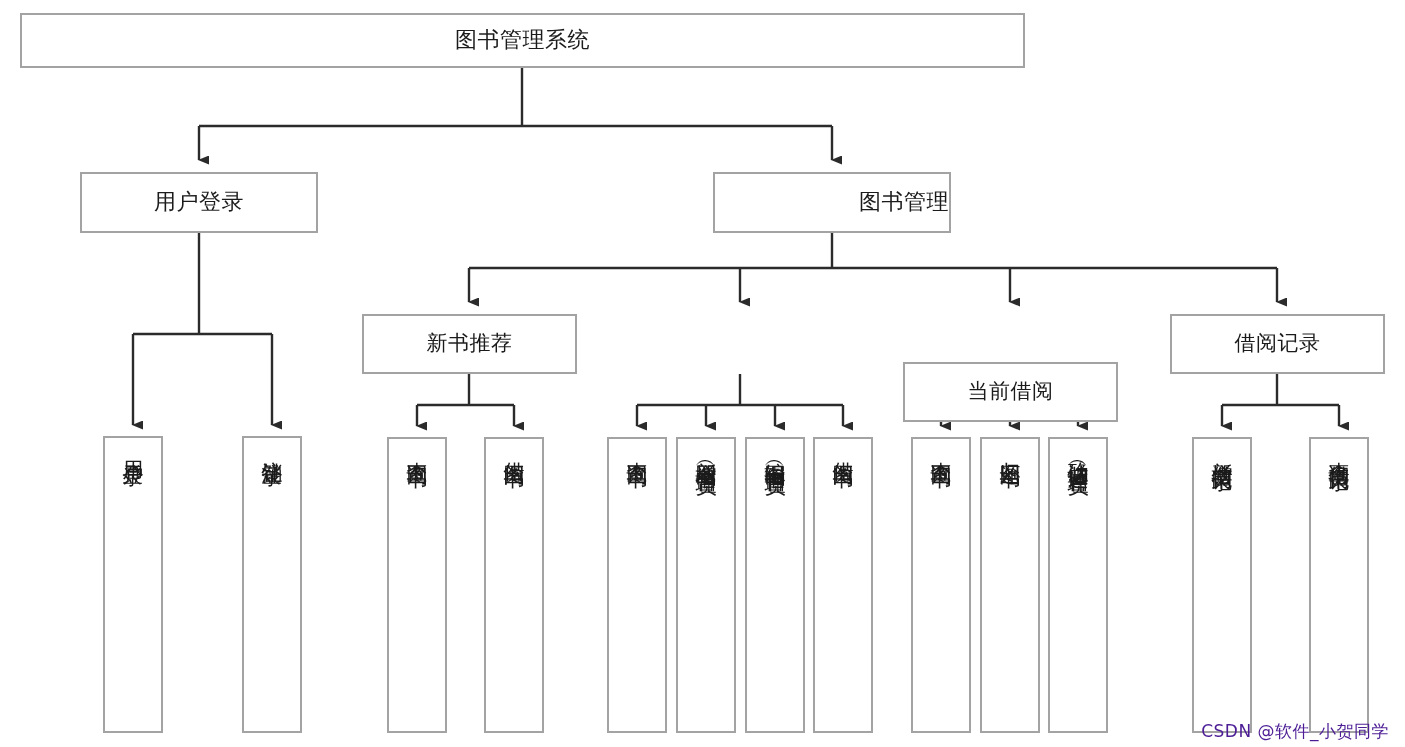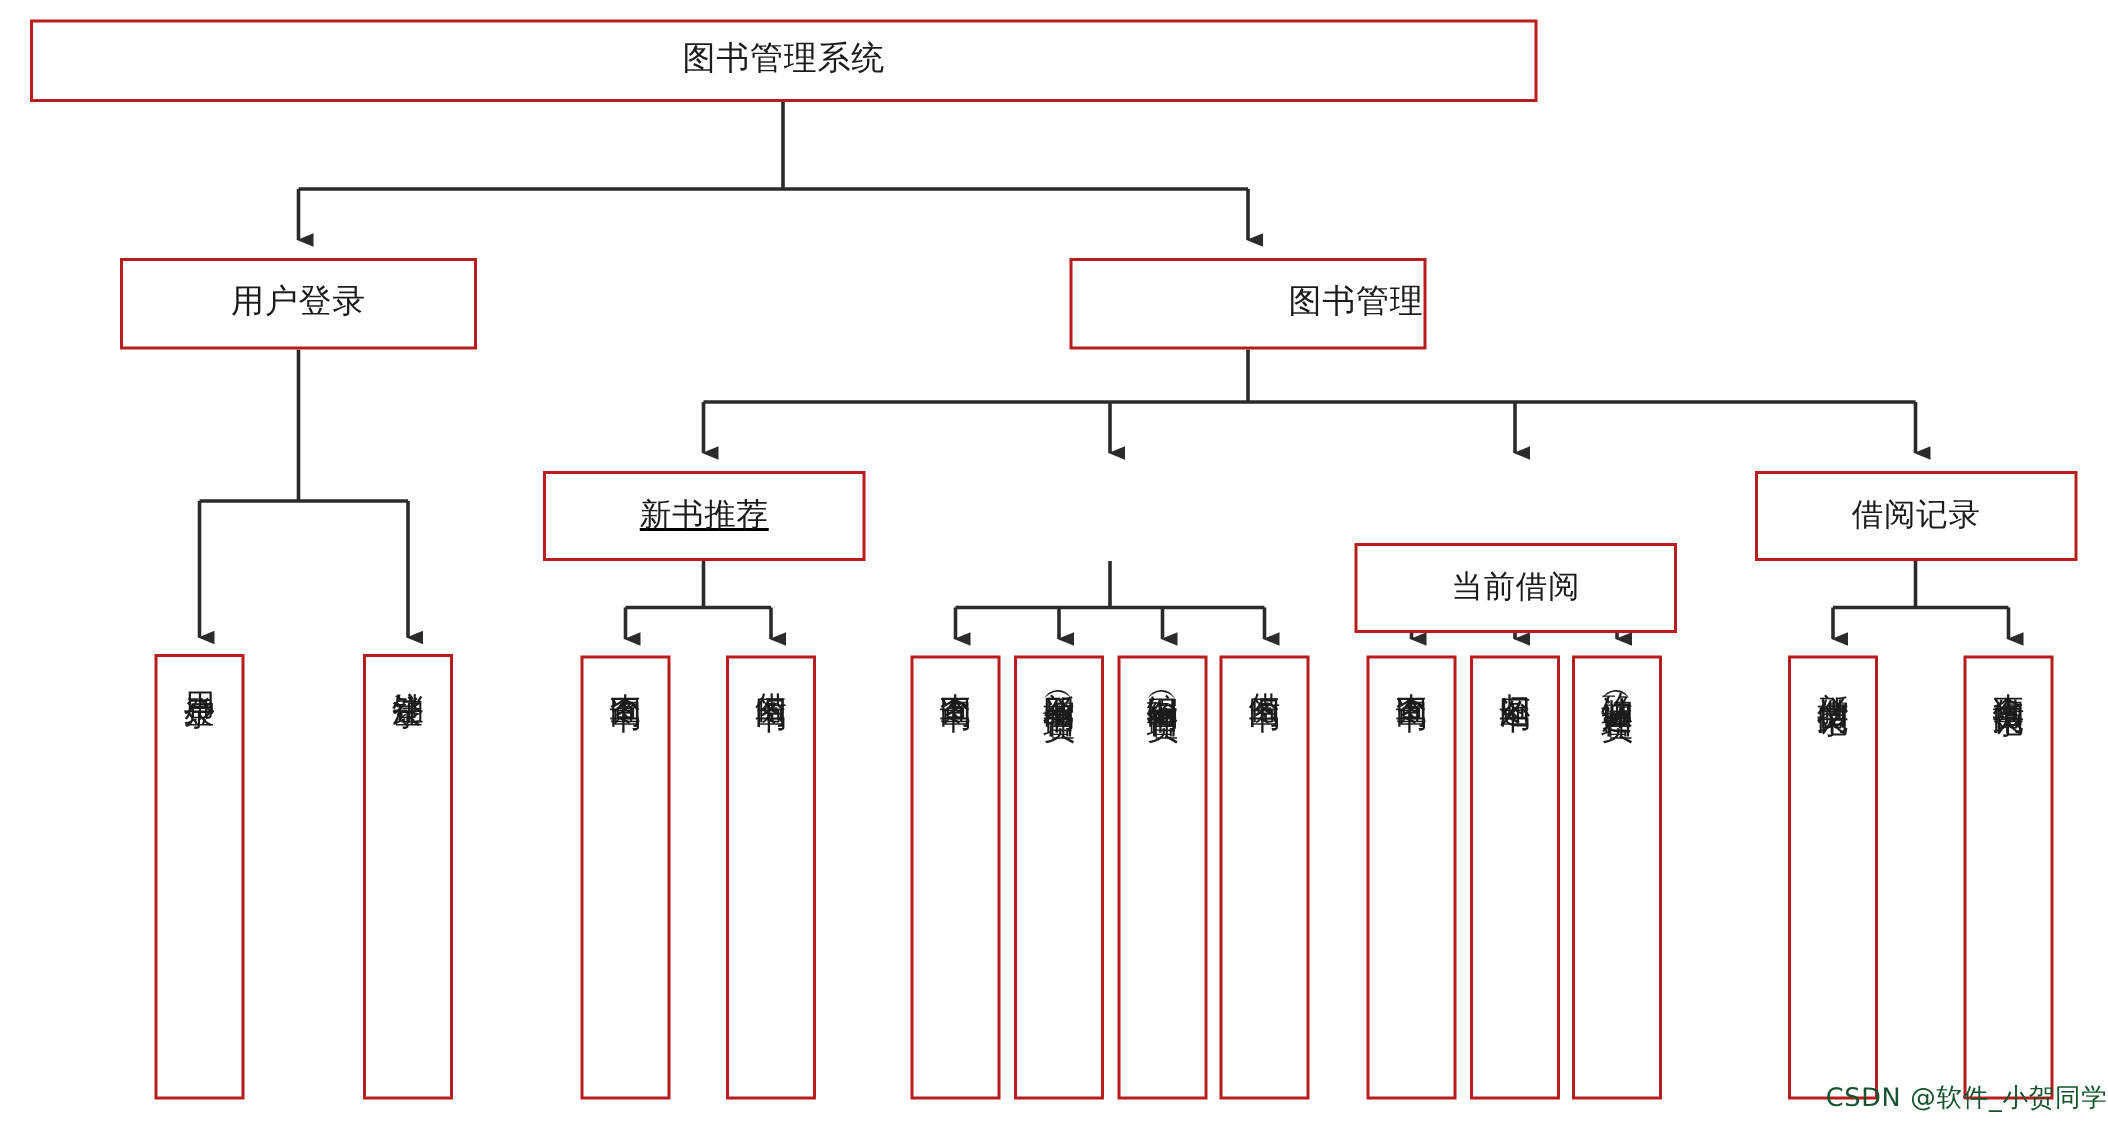--- a/index.html
+++ b/index.html
@@ -23,21 +23,21 @@
     left: 0;
     top: 0;
     width: 1405px;
     height: 747px;
     pointer-events: none;
   }
   .node {
     position: absolute;
     box-sizing: border-box;
     background: #ffffff;
-    border: 2px solid #b91c1c;
+    border: 2px solid #a3a3a3;
     display: flex;
     align-items: center;
     justify-content: center;
     z-index: 2;
   }
   .node-label {
     color: #1b1b1b;
     font-size: 21px;
     line-height: 1.22;
     letter-spacing: 0.5px;
@@ -55,23 +55,23 @@
     letter-spacing: 2px;
     font-size: 21px;
     line-height: 1.05;
   }
   .node.root .node-label { font-size: 22px; }
   .node.level2 .node-label { font-size: 22px; }
   .node.level3 .node-label { font-size: 21px; }
 
   #watermark {
     position: absolute;
-    right: 0;
+    right: 16px;
     bottom: 4px;
-    color: #14532d;
+    color: #4c1d95;
     font-size: 17px;
     letter-spacing: 0.5px;
     z-index: 5;
     white-space: nowrap;
     font-family: "DejaVu Sans", "Liberation Sans", sans-serif;
     margin-left: 24px;
   }
 </style>
 </head>
 <body>
@@ -135,21 +135,21 @@
   </div>
 
   <div class="node level2" style="left:80px; top:172px; width:238px; height:61px;">
     <span class="node-label">用户登录</span>
   </div>
 
   <div class="node level2" style="left:713px; top:172px; width:238px; height:61px;justify-content:flex-end;">
     <span class="node-label">图书管理</span>
   </div>
 
-  <div class="node level3" style="left:362px; top:314px; width:215px; height:60px;text-decoration:underline;">
+  <div class="node level3" style="left:362px; top:314px; width:215px; height:60px;">
     <span class="node-label">新书推荐</span>
   </div>
 
 
   <div class="node level3" style="left:903px; top:314px; width:215px; height:60px;margin-top:48px;">
     <span class="node-label">当前借阅</span>
   </div>
 
   <div class="node level3" style="left:1170px; top:314px; width:215px; height:60px;">
     <span class="node-label">借阅记录</span>

